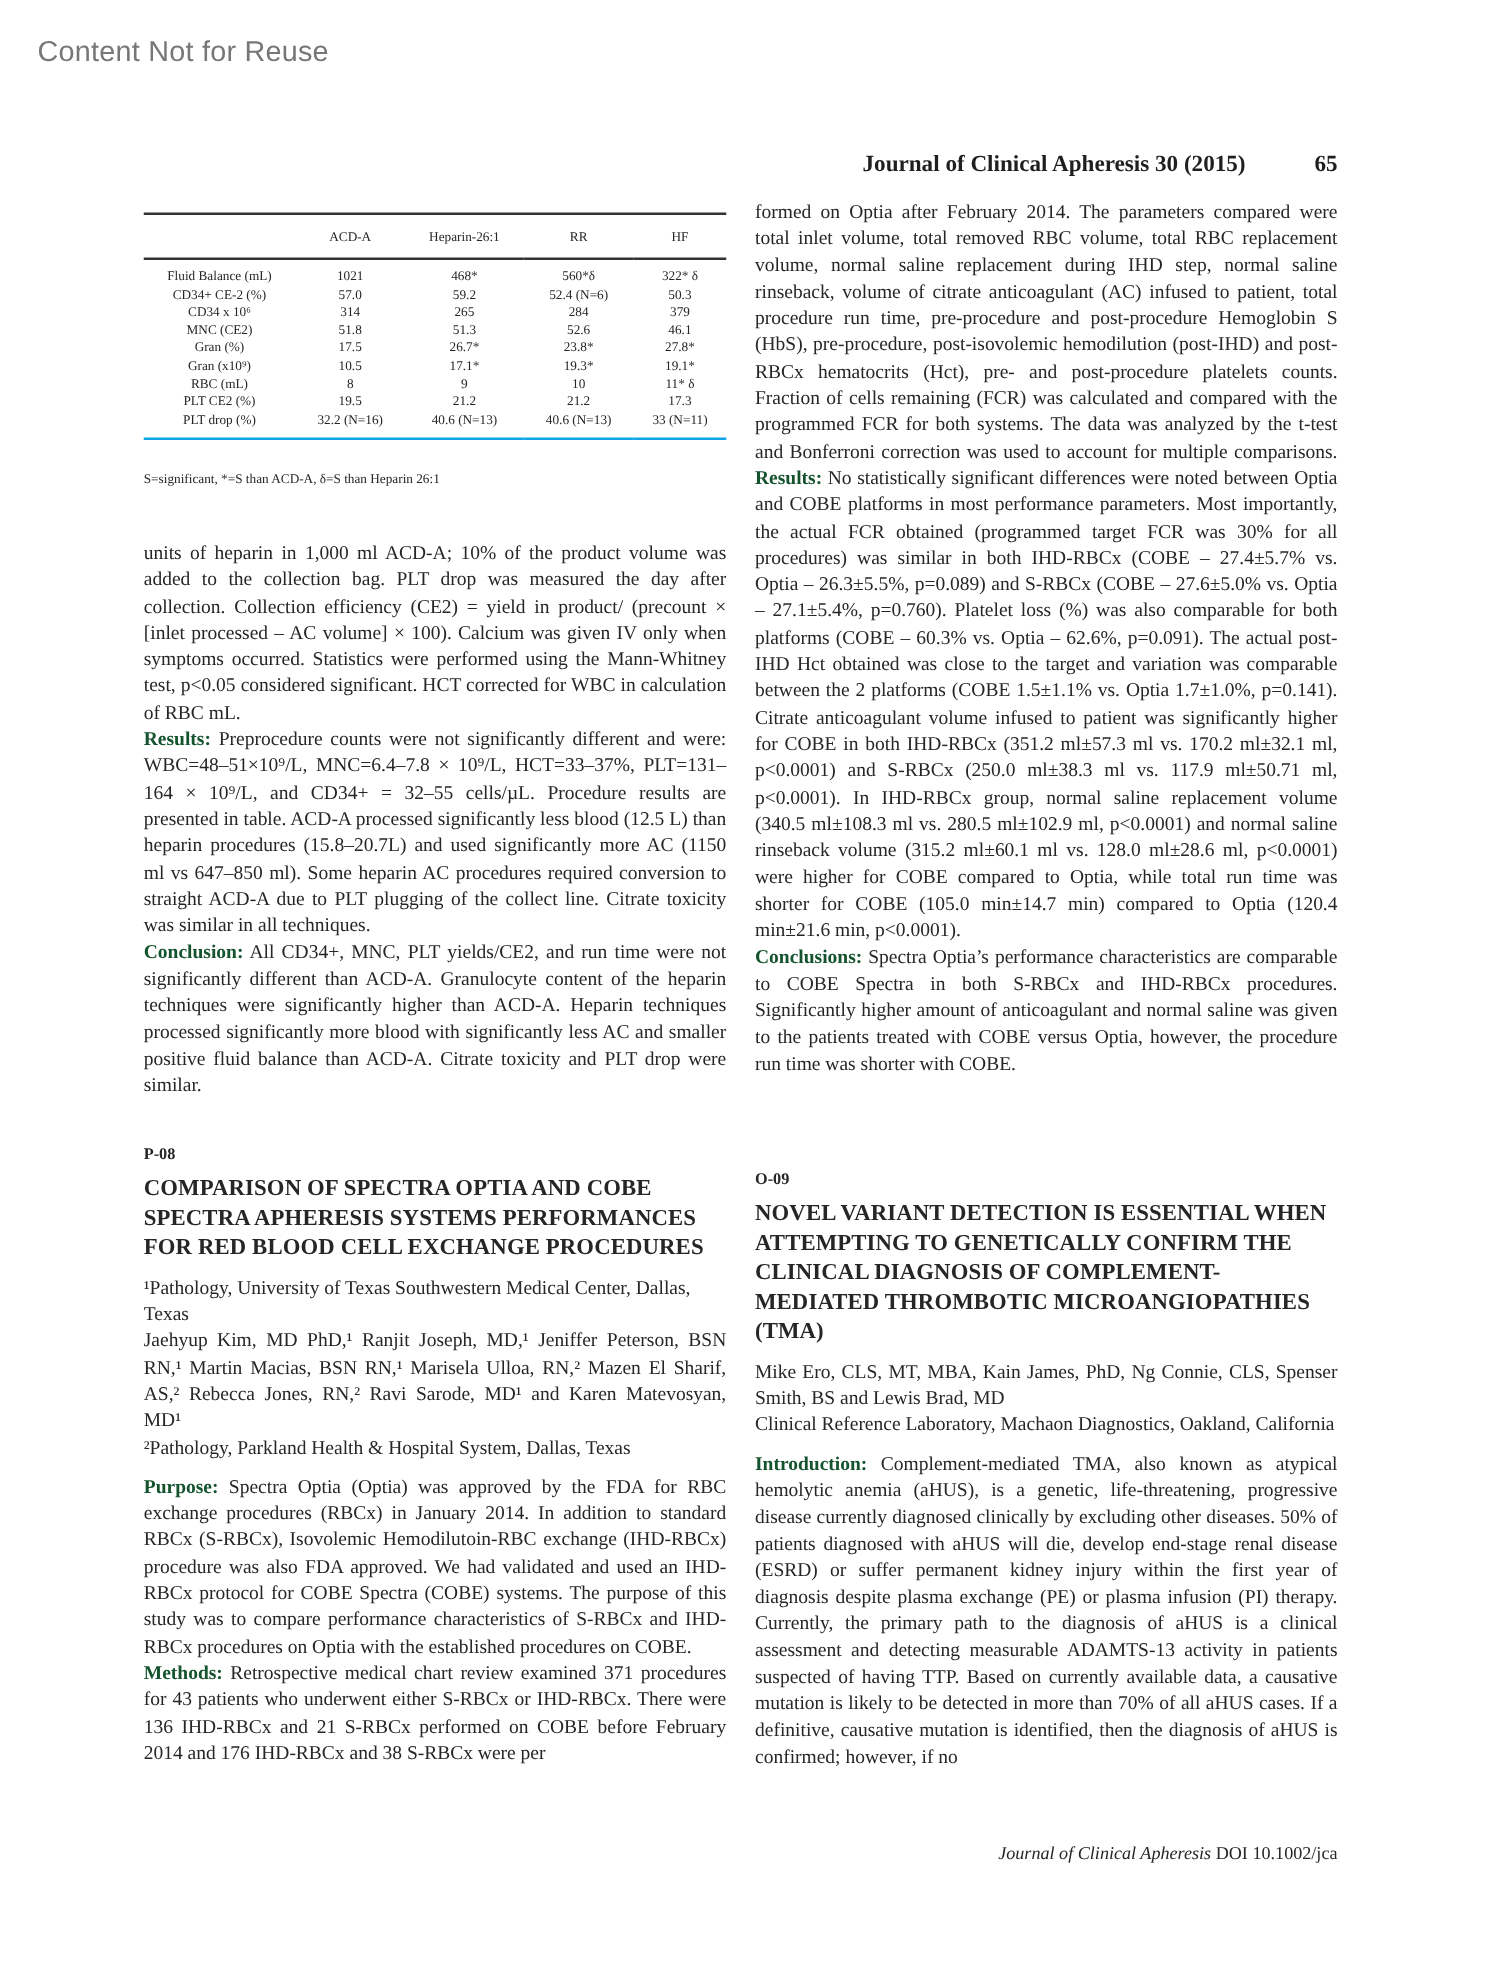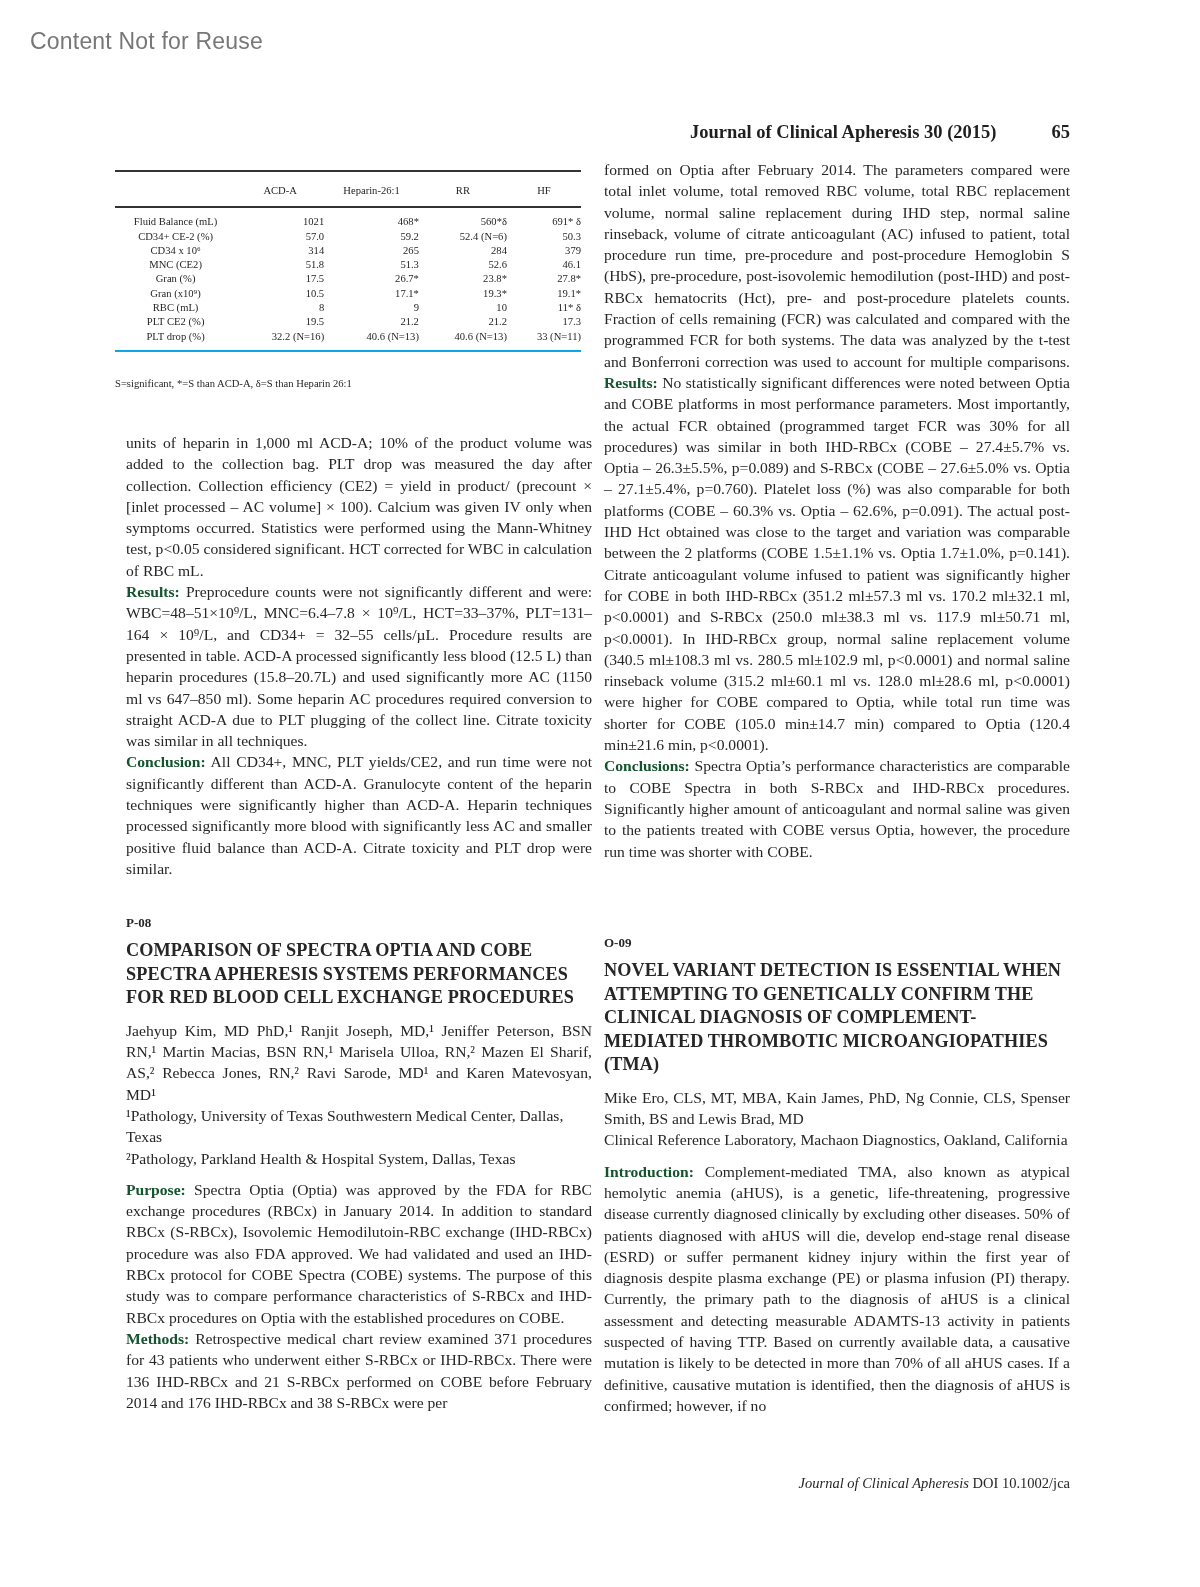--- a/index.html
+++ b/index.html
@@ -1,29 +1,29 @@
 <!DOCTYPE html>
 <html><head>
 <meta charset="utf-8">
 <style>
   html, body { margin: 0; padding: 0; background: #ffffff; }
   body { width: 1200px; height: 1587px; position: relative; overflow: hidden; font-family: "Liberation Serif", "DejaVu Serif", serif; color: #262626; }
   .watermark { position: absolute; left: 30px; top: 28px; font-family: "Liberation Sans", "DejaVu Sans", sans-serif; font-size: 23px; color: #777777; letter-spacing: 0.2px; }
   .rh-wrap { position: absolute; left: 690px; top: 122px; width: 380px; display: flex; justify-content: space-between; font-weight: bold; font-size: 18.5px; color: #1f1f1f; }
   .col { position: absolute; width: 466px; font-size: 15.6px; line-height: 21.3px; text-align: justify; hyphens: manual; }
-  .col-left { left: 126px; }
+  .col-left { left: 115px; }
   .col-right { left: 604px; }
   .col p { margin: 0; }
   .b { font-weight: bold; color: #14532d; }
   
   .tbl-wrap { position: absolute; left: 115px; top: 170px; width: 466px; }
   table { width: 100%; border-collapse: collapse; font-size: 10.6px; line-height: 14.3px; }
   .rule-top { border-top: 2px solid #333; height: 0; }
   th { font-weight: normal; text-align: center; padding: 12px 0 8px 0; border-bottom: 2px solid #333; }
-  td { text-align: right; padding: 0; }
+  td { text-align: center; padding: 0; }
   td.rl { text-align: center; }
   tbody tr:first-child td { padding-top: 7px; }
   tbody tr:last-child td { padding-bottom: 6px; border-bottom: 2px solid #0ea5e9; }
   .tbl-note { position: absolute; left: 115px; top: 378px; font-size: 10.6px; }
   .abs-id { font-weight: bold; font-size: 13px; margin: 0 0 6px 0; }
   .abs-title { font-weight: bold; font-size: 18.2px; line-height: 23.5px; margin: 0 0 10px 0; text-align: left; letter-spacing: 0.1px; }
   .gap { height: 10px; }
   .footer { position: absolute; right: 130px; top: 1475px; font-size: 14.5px; }
   .footer i { font-style: italic; }
 </style>
@@ -48,21 +48,21 @@
         <th>RR</th>
         <th>HF</th>
       </tr>
     </thead>
     <tbody>
       <tr>
           <td class="rl">Fluid Balance (mL)</td>
           <td>1021</td>
           <td>468*</td>
           <td>560*δ</td>
-          <td>691* δ</td>
+          <td>322* δ</td>
         </tr>
       <tr>
           <td class="rl">CD34+ CE-2 (%)</td>
           <td>57.0</td>
           <td>59.2</td>
           <td>52.4 (N=6)</td>
           <td>50.3</td>
         </tr>
       <tr>
           <td class="rl">CD34 x 10⁶</td>
@@ -120,22 +120,22 @@
 
 <div class="col col-left" style="top:432px;">
   <p>units of heparin in 1,000 ml ACD-A; 10% of the product volume was added to the collection bag. PLT drop was measured the day after collection. Collection efficiency (CE2) = yield in product/ (precount × [inlet processed – AC volume] × 100). Calcium was given IV only when symptoms occurred. Statistics were per­formed using the Mann-Whitney test, p&lt;0.05 considered signifi­cant. HCT corrected for WBC in calculation of RBC mL.</p>
   <p><span class="b">Results:</span><span> Preprocedure counts were not significantly different and were: WBC=48–51×10⁹/L, MNC=6.4–7.8 × 10⁹/L, HCT=33–37%, PLT=131–164 × 10⁹/L, and CD34+ = 32–55 cells/µL. Proce­dure results are presented in table. ACD-A processed significantly less blood (12.5 L) than heparin procedures (15.8–20.7L) and used significantly more AC (1150 ml vs 647–850 ml). Some heparin AC procedures required conversion to straight ACD-A due to PLT plug­ging of the collect line. Citrate toxicity was similar in all techniques.</span></p>
   <p><span class="b">Conclusion:</span><span> All CD34+, MNC, PLT yields/CE2, and run time were not significantly different than ACD-A. Granulocyte con­tent of the heparin techniques were significantly higher than ACD-A. Heparin techniques processed significantly more blood with significantly less AC and smaller positive fluid balance than ACD-A. Citrate toxicity and PLT drop were similar.</span></p>
 </div>
 
 <div class="col col-left" style="top:912px;">
   <div class="abs-id">P-08</div>
   <div class="abs-title">COMPARISON OF SPECTRA OPTIA AND COBE SPECTRA APHERESIS SYSTEMS PERFORMANCES FOR RED BLOOD CELL EXCHANGE PROCEDURES</div>
+  <p style="text-align:left">¹Pathology, University of Texas Southwestern Medical Center, Dallas, Texas</p>
   <p>Jaehyup Kim, MD PhD,¹ Ranjit Joseph, MD,¹ Jeniffer Peterson, BSN RN,¹ Martin Macias, BSN RN,¹ Marisela Ulloa, RN,² Mazen El Sharif, AS,² Rebecca Jones, RN,² Ravi Sarode, MD¹ and Karen Matevosyan, MD¹</p>
-  <p style="text-align:left">¹Pathology, University of Texas Southwestern Medical Center, Dallas, Texas</p>
   <p style="text-align:left">²Pathology, Parkland Health &amp; Hospital System, Dallas, Texas</p>
   <div class="gap"></div>
   <p><span class="b">Purpose:</span><span> Spectra Optia (Optia) was approved by the FDA for RBC exchange procedures (RBCx) in January 2014. In addition to standard RBCx (S-RBCx), Isovolemic Hemodilutoin-RBC exchange (IHD-RBCx) procedure was also FDA approved. We had validated and used an IHD-RBCx protocol for COBE Spec­tra (COBE) systems. The purpose of this study was to compare performance characteristics of S-RBCx and IHD-RBCx proce­dures on Optia with the established procedures on COBE.</span></p>
   <p><span class="b">Methods:</span><span> Retrospective medical chart review examined 371 proce­dures for 43 patients who underwent either S-RBCx or IHD-RBCx. There were 136 IHD-RBCx and 21 S-RBCx performed on COBE before February 2014 and 176 IHD-RBCx and 38 S-RBCx were per­</span></p>
 </div>
 
 <div class="col col-right" style="top:159px;">
   <p><span>formed on Optia after February 2014. The parameters compared were total inlet volume, total removed RBC volume, total RBC replacement volume, normal saline replacement during IHD step, normal saline rinseback, volume of citrate anticoagulant (AC) infused to patient, total procedure run time, pre-procedure and post-procedure Hemoglobin S (HbS), pre-procedure, post-isovolemic hemodilution (post-IHD) and post-RBCx hematocrits (Hct), pre- and post-procedure platelets counts. Fraction of cells remaining (FCR) was calculated and compared with the programmed FCR for both systems. The data was analyzed by the t-test and Bonferroni correc­tion was used to account for multiple comparisons. </span><span class="b">Results:</span><span> No stat­istically significant differences were noted between Optia and COBE platforms in most performance parameters. Most impor­tantly, the actual FCR obtained (programmed target FCR was 30% for all procedures) was similar in both IHD-RBCx (COBE – 27.4±5.7% vs. Optia – 26.3±5.5%, p=0.089) and S-RBCx (COBE – 27.6±5.0% vs. Optia – 27.1±5.4%, p=0.760). Platelet loss (%) was also comparable for both platforms (COBE – 60.3% vs. Optia – 62.6%, p=0.091). The actual post-IHD Hct obtained was close to the target and variation was comparable between the 2 platforms (COBE 1.5±1.1% vs. Optia 1.7±1.0%, p=0.141). Citrate anticoa­gulant volume infused to patient was significantly higher for COBE in both IHD-RBCx (351.2 ml±57.3 ml vs. 170.2 ml±32.1 ml, p&lt;0.0001) and S-RBCx (250.0 ml±38.3 ml vs. 117.9 ml±50.71 ml, p&lt;0.0001). In IHD-RBCx group, normal saline replacement volume (340.5 ml±108.3 ml vs. 280.5 ml±102.9 ml, p&lt;0.0001) and normal saline rinseback volume (315.2 ml±60.1 ml vs. 128.0 ml±28.6 ml, p&lt;0.0001) were higher for COBE compared to Optia, while total run time was shorter for COBE (105.0 min±14.7 min) compared to Optia (120.4 min±21.6 min, p&lt;0.0001).</span></p>
   <p><span class="b">Conclusions:</span><span> Spectra Optia’s performance characteristics are comparable to COBE Spectra in both S-RBCx and IHD-RBCx procedures. Significantly higher amount of anticoagulant and nor­mal saline was given to the patients treated with COBE versus Optia, however, the procedure run time was shorter with COBE.</span></p>
 </div>

